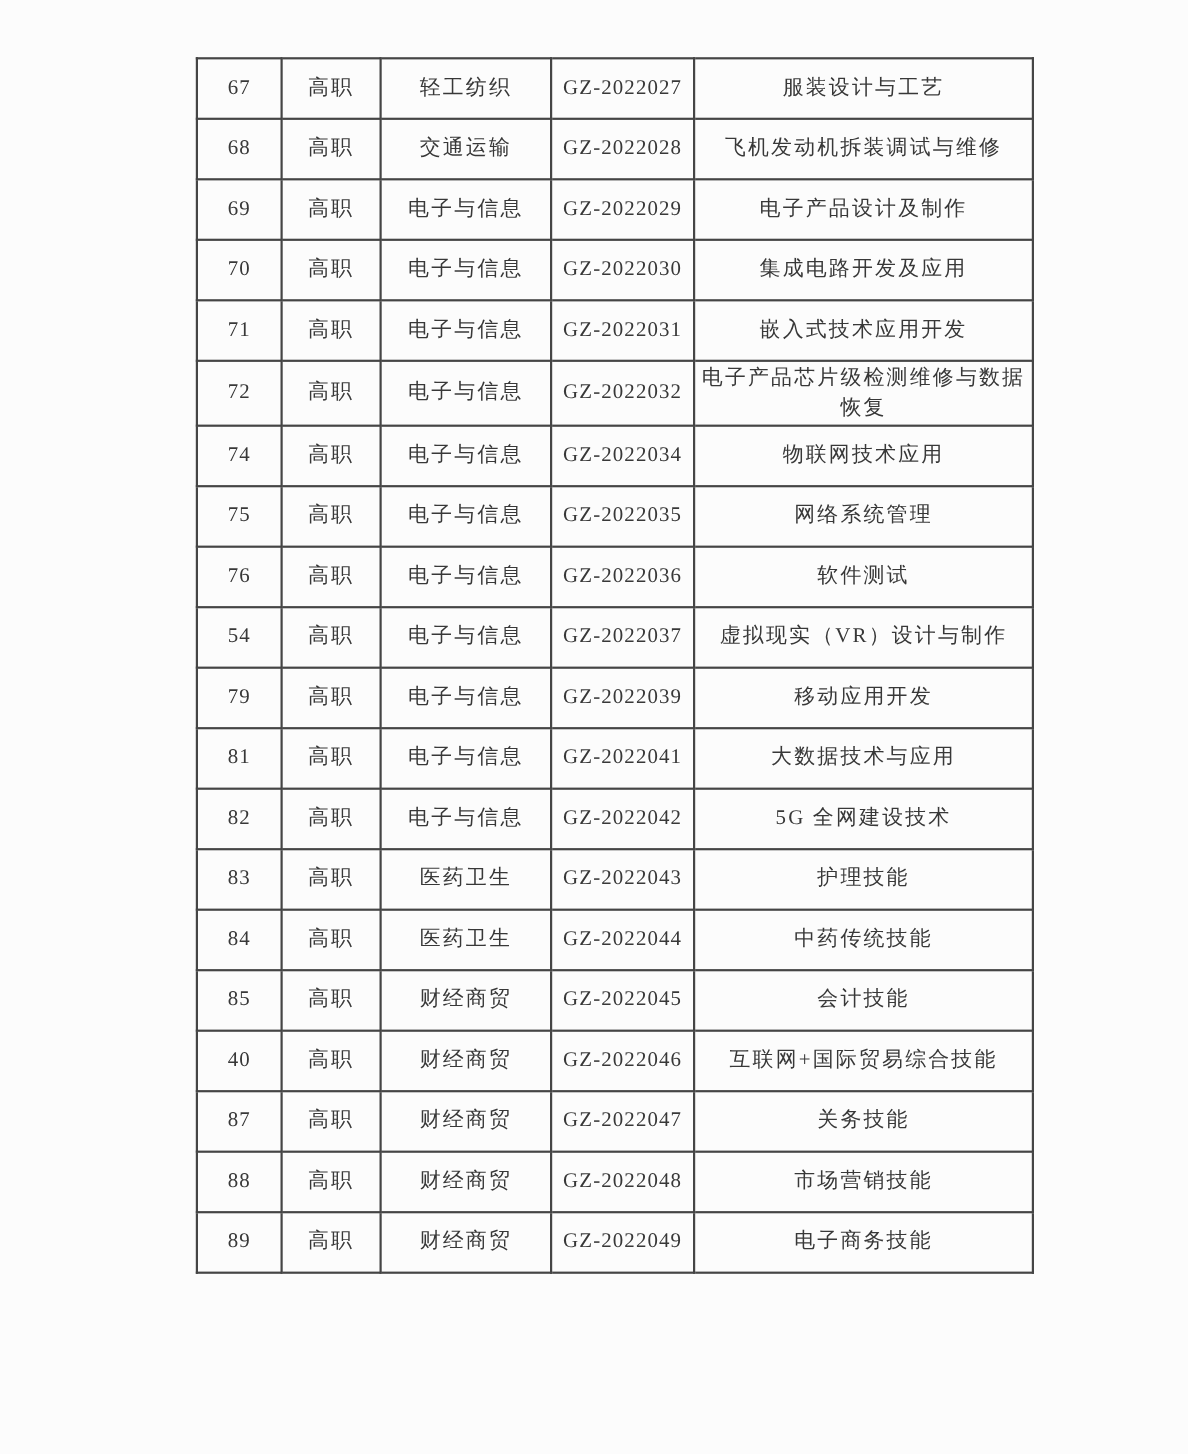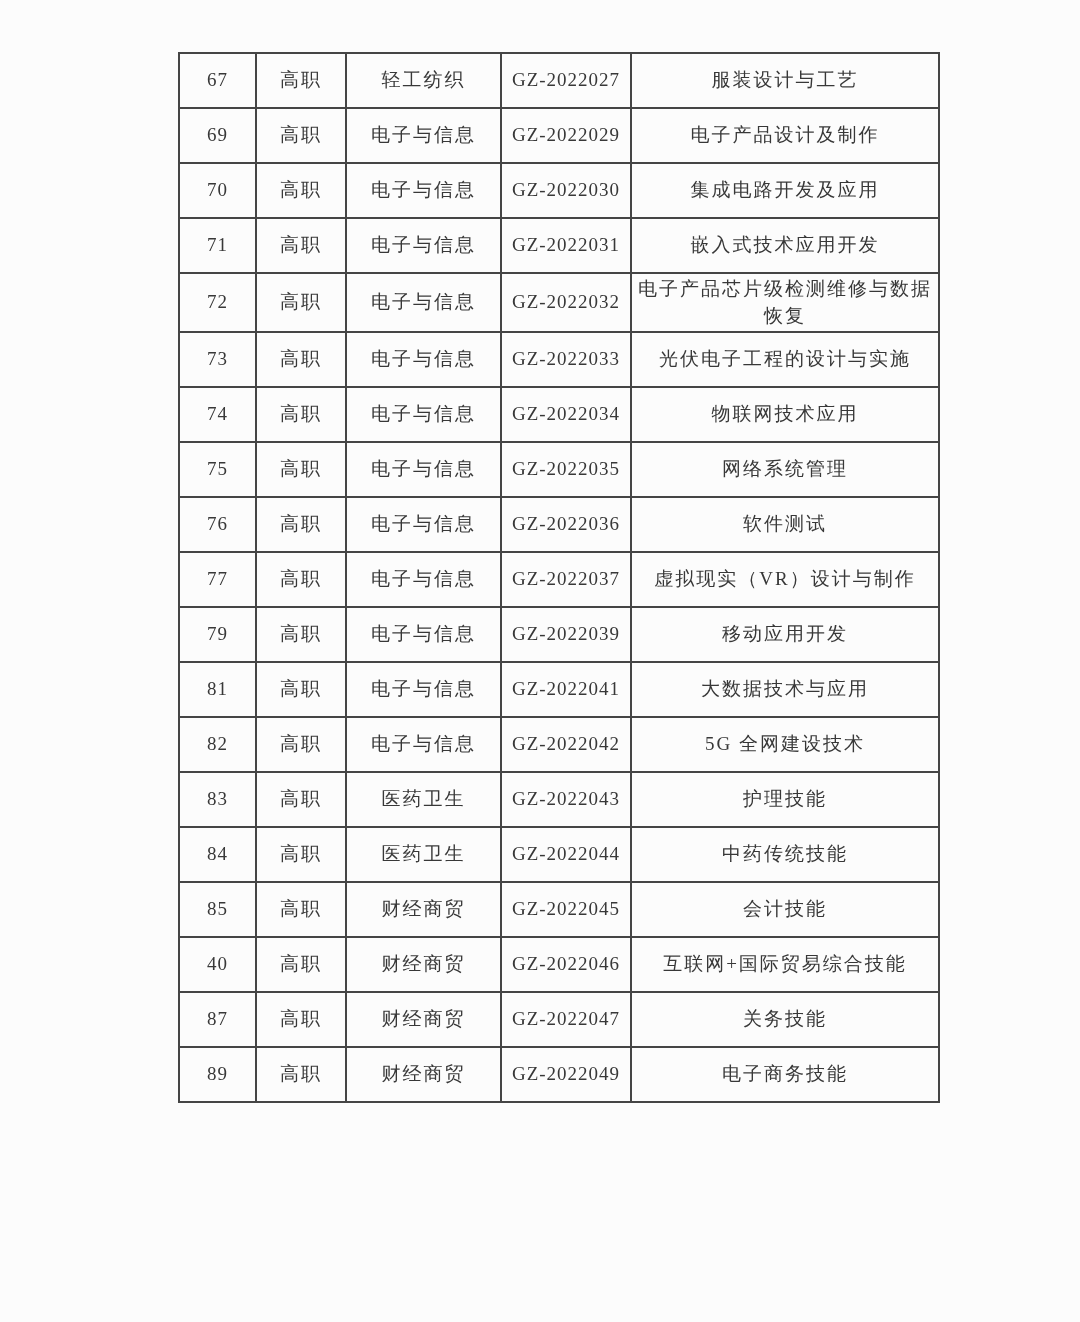--- a/index.html
+++ b/index.html
@@ -52,20 +52,27 @@
     </colgroup>
     <tbody id="table-body">
         <tr>
           <td class="c0">67</td>
           <td class="c1">高职</td>
           <td class="c2">轻工纺织</td>
           <td class="c3">GZ-2022027</td>
           <td class="c4">服装设计与工艺</td>
         </tr>
         <tr>
+          <td class="c0">68</td>
+          <td class="c1">高职</td>
+          <td class="c2">交通运输</td>
+          <td class="c3">GZ-2022028</td>
+          <td class="c4">飞机发动机拆装调试与维修</td>
+        </tr>
+        <tr>
           <td class="c0">69</td>
           <td class="c1">高职</td>
           <td class="c2">电子与信息</td>
           <td class="c3">GZ-2022029</td>
           <td class="c4">电子产品设计及制作</td>
         </tr>
         <tr>
           <td class="c0">70</td>
           <td class="c1">高职</td>
           <td class="c2">电子与信息</td>
@@ -80,27 +87,20 @@
           <td class="c4">嵌入式技术应用开发</td>
         </tr>
         <tr>
           <td class="c0">72</td>
           <td class="c1">高职</td>
           <td class="c2">电子与信息</td>
           <td class="c3">GZ-2022032</td>
           <td class="c4">电子产品芯片级检测维修与数据恢复</td>
         </tr>
         <tr>
-          <td class="c0">73</td>
-          <td class="c1">高职</td>
-          <td class="c2">电子与信息</td>
-          <td class="c3">GZ-2022033</td>
-          <td class="c4">光伏电子工程的设计与实施</td>
-        </tr>
-        <tr>
           <td class="c0">74</td>
           <td class="c1">高职</td>
           <td class="c2">电子与信息</td>
           <td class="c3">GZ-2022034</td>
           <td class="c4">物联网技术应用</td>
         </tr>
         <tr>
           <td class="c0">75</td>
           <td class="c1">高职</td>
           <td class="c2">电子与信息</td>
@@ -108,21 +108,21 @@
           <td class="c4">网络系统管理</td>
         </tr>
         <tr>
           <td class="c0">76</td>
           <td class="c1">高职</td>
           <td class="c2">电子与信息</td>
           <td class="c3">GZ-2022036</td>
           <td class="c4">软件测试</td>
         </tr>
         <tr>
-          <td class="c0">77</td>
+          <td class="c0">54</td>
           <td class="c1">高职</td>
           <td class="c2">电子与信息</td>
           <td class="c3">GZ-2022037</td>
           <td class="c4">虚拟现实（VR）设计与制作</td>
         </tr>
         <tr>
           <td class="c0">79</td>
           <td class="c1">高职</td>
           <td class="c2">电子与信息</td>
           <td class="c3">GZ-2022039</td>
@@ -171,20 +171,27 @@
           <td class="c4">互联网+国际贸易综合技能</td>
         </tr>
         <tr>
           <td class="c0">87</td>
           <td class="c1">高职</td>
           <td class="c2">财经商贸</td>
           <td class="c3">GZ-2022047</td>
           <td class="c4">关务技能</td>
         </tr>
         <tr>
+          <td class="c0">88</td>
+          <td class="c1">高职</td>
+          <td class="c2">财经商贸</td>
+          <td class="c3">GZ-2022048</td>
+          <td class="c4">市场营销技能</td>
+        </tr>
+        <tr>
           <td class="c0">89</td>
           <td class="c1">高职</td>
           <td class="c2">财经商贸</td>
           <td class="c3">GZ-2022049</td>
           <td class="c4">电子商务技能</td>
         </tr>
       </tbody>
   </table>
 </div>
 

